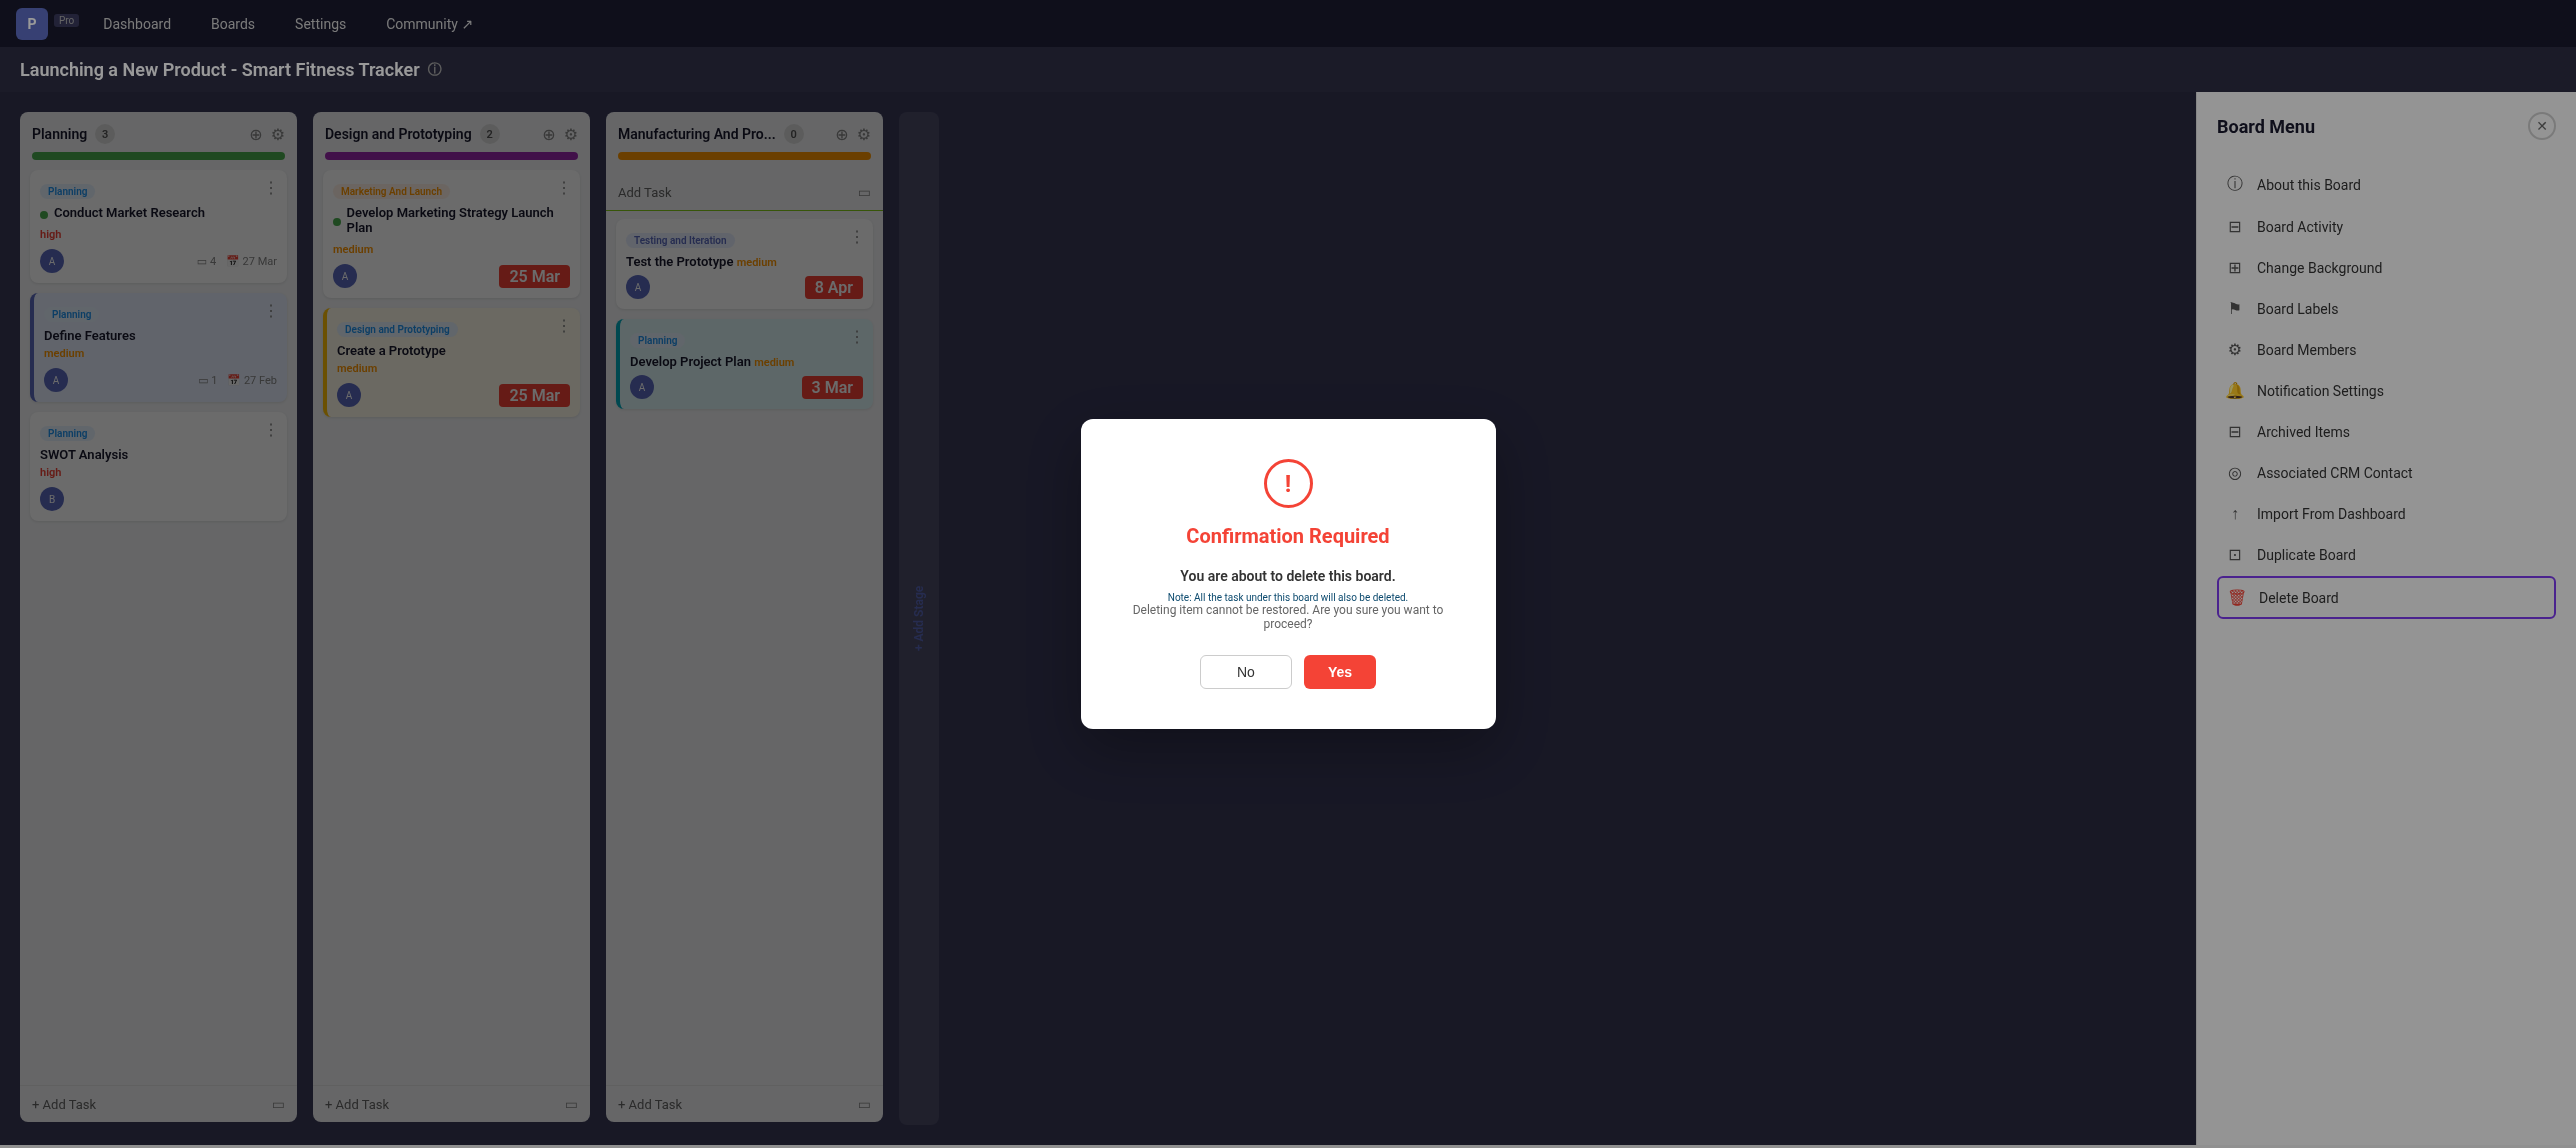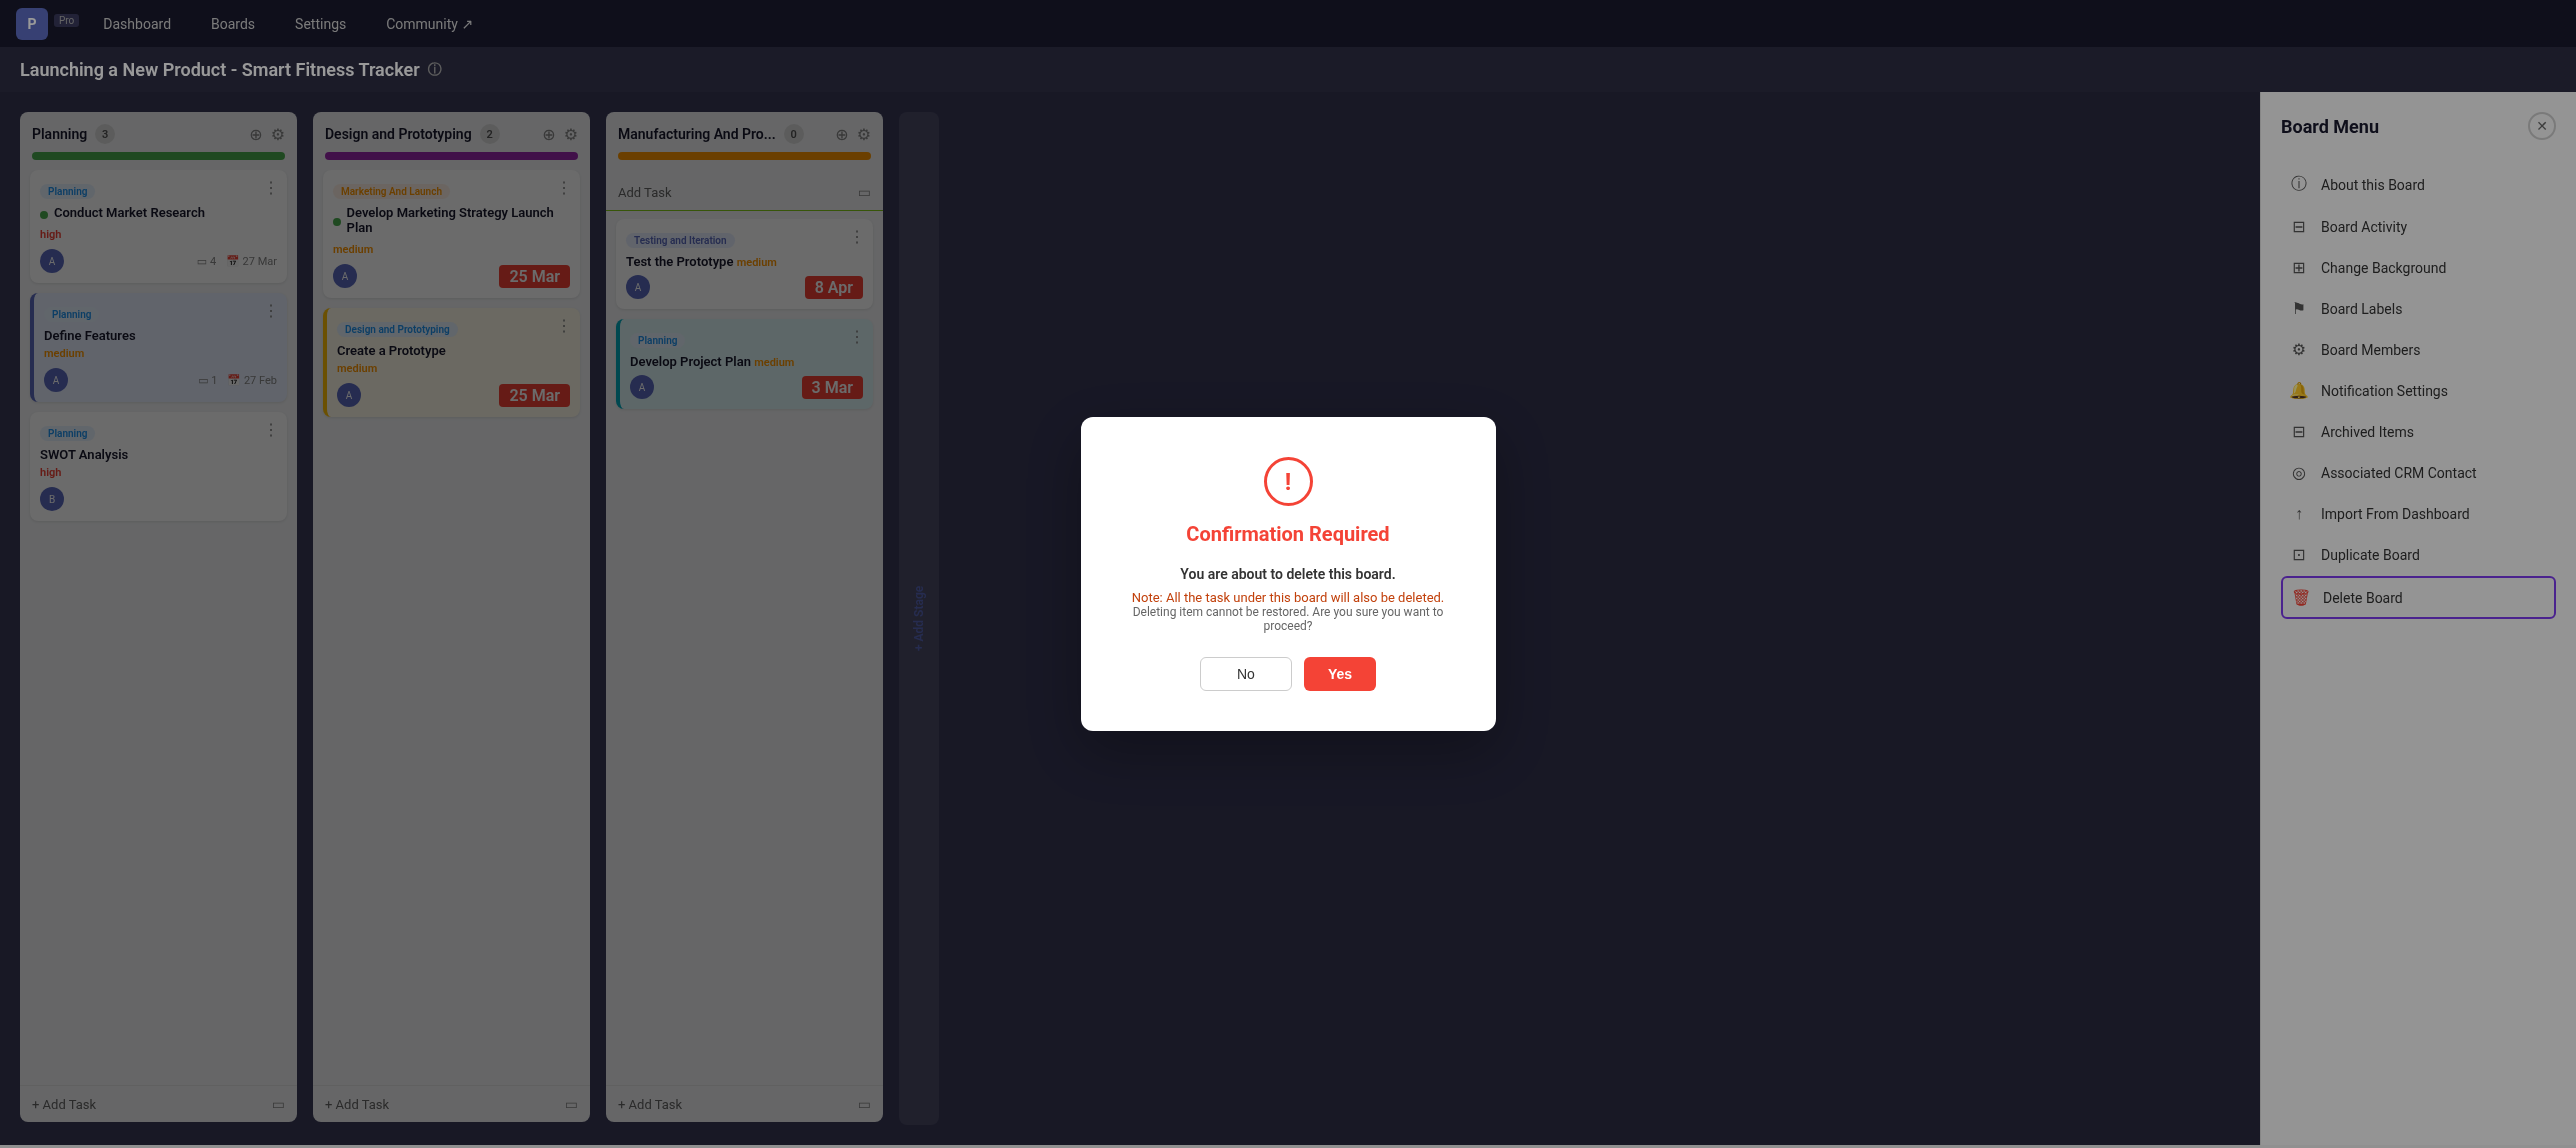--- a/index.html
+++ b/index.html
@@ -239,21 +239,21 @@
       writing-mode: vertical-rl;
       transform: rotate(180deg);
       gap: 4px;
       background: rgba(255,255,255,0.1);
       border-radius: 8px;
       padding: 12px 8px;
     }
 
     
     .right-panel {
-      width: 316px;
+      width: 380px;
       background: #f7f7f7;
       border-left: 1px solid #e0e0e0;
       padding: 20px;
       overflow-y: auto;
       flex-shrink: 0;
     }
     .panel-header {
       display: flex;
       align-items: center;
       justify-content: space-between;
@@ -334,22 +334,22 @@
       color: #f44336;
       margin-bottom: 20px;
     }
     .modal-body {
       font-size: 14px;
       color: #333;
       font-weight: 600;
       margin-bottom: 8px;
     }
     .modal-note {
-      font-size: 13px;
-      color: #c2410c;
+      font-size: 10px;
+      color: #0c4a6e;
     }
     .modal-confirm-text {
       font-size: 12px;
       color: #666;
       margin-bottom: 24px;
     }
     .modal-buttons {
       display: flex;
       gap: 12px;
       justify-content: center;

